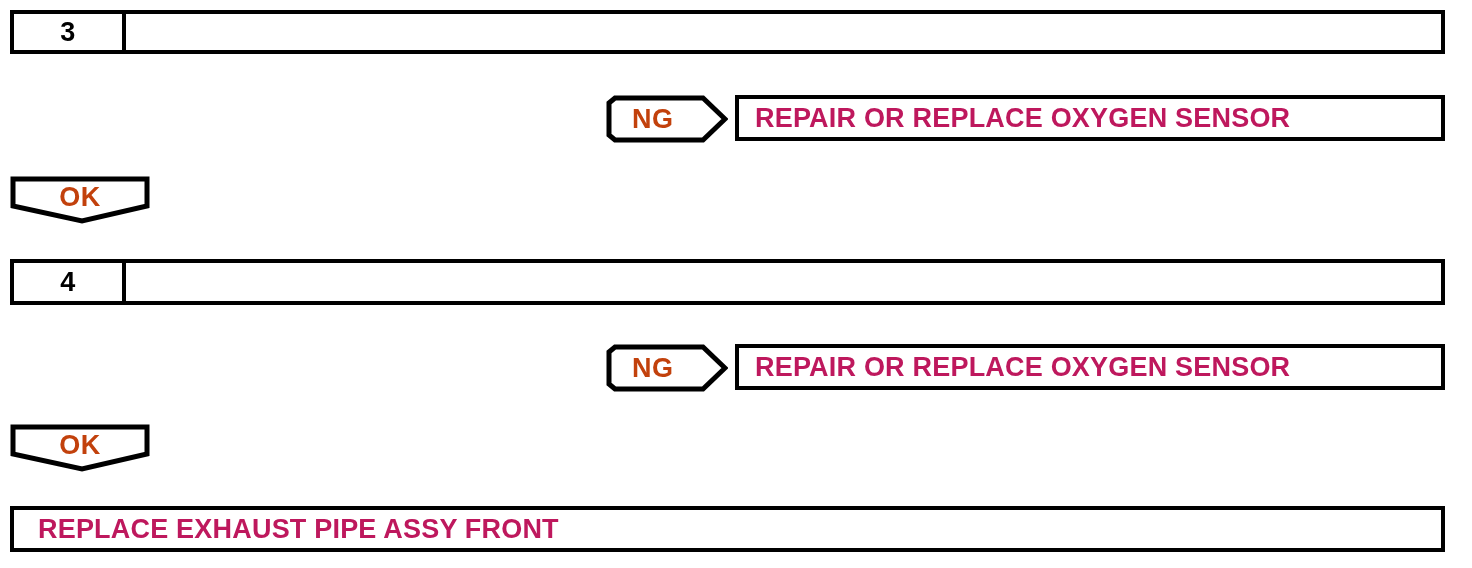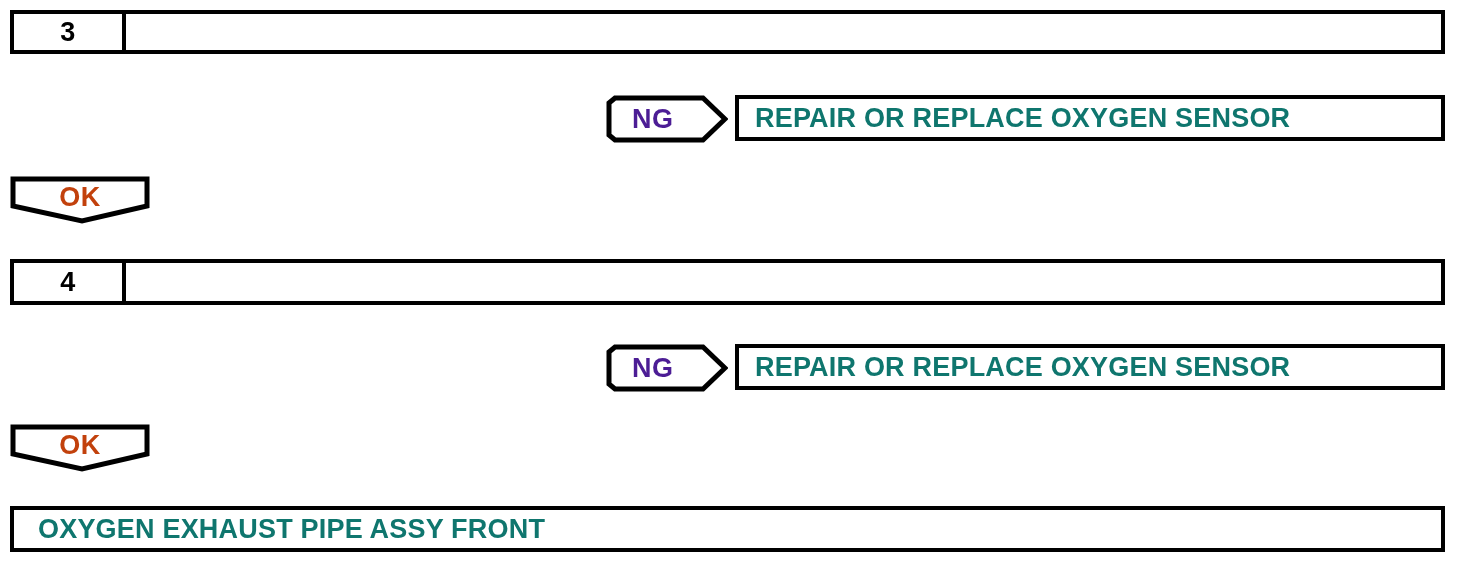--- a/index.html
+++ b/index.html
@@ -54,21 +54,21 @@
     white-space: nowrap;
   }
 
   
   .result-box {
     display: flex;
     align-items: center;
     padding-left: 16px;
     font-weight: bold;
     font-size: 27px;
-    color: #0f766e;
+    color: #be185d;
     letter-spacing: 0.2px;
     white-space: nowrap;
   }
 
   
   .ng-arrow {
     position: absolute;
   }
   .ng-arrow svg {
     display: block;
@@ -79,21 +79,21 @@
     left: 0;
     width: 100%;
     height: 100%;
     display: flex;
     align-items: center;
     justify-content: flex-start;
     padding-left: 26px;
     box-sizing: border-box;
     font-weight: bold;
     font-size: 27px;
-    color: #4c1d95;
+    color: #c2410c;
     letter-spacing: 0.5px;
     pointer-events: none;
   }
 
   
   .ok-pent {
     position: absolute;
   }
   .ok-pent svg {
     display: block;
@@ -154,15 +154,15 @@
 
   <div class="box result-box" style="left:735px; top:344px; width:710px; height:46px;">REPAIR OR REPLACE OXYGEN SENSOR</div>
 
   <div class="ok-pent" style="left:10px; top:424px; width:140px; height:48px;">
     <svg width="140" height="48" viewBox="0 0 140 48">
       <polygon points="3,3 137,3 137,30 72,45 3,30" fill="#ffffff" stroke="#000000" stroke-width="5" stroke-linejoin="miter"></polygon>
     </svg>
     <div class="ok-label">OK</div>
   </div>
 
-  <div class="box result-box" style="left:10px; top:506px; width:1435px; height:46px; padding-left:24px;">OXYGEN EXHAUST PIPE ASSY FRONT</div>
+  <div class="box result-box" style="left:10px; top:506px; width:1435px; height:46px; padding-left:24px;">REPLACE EXHAUST PIPE ASSY FRONT</div>
 
 </div>
 
 </body></html>

